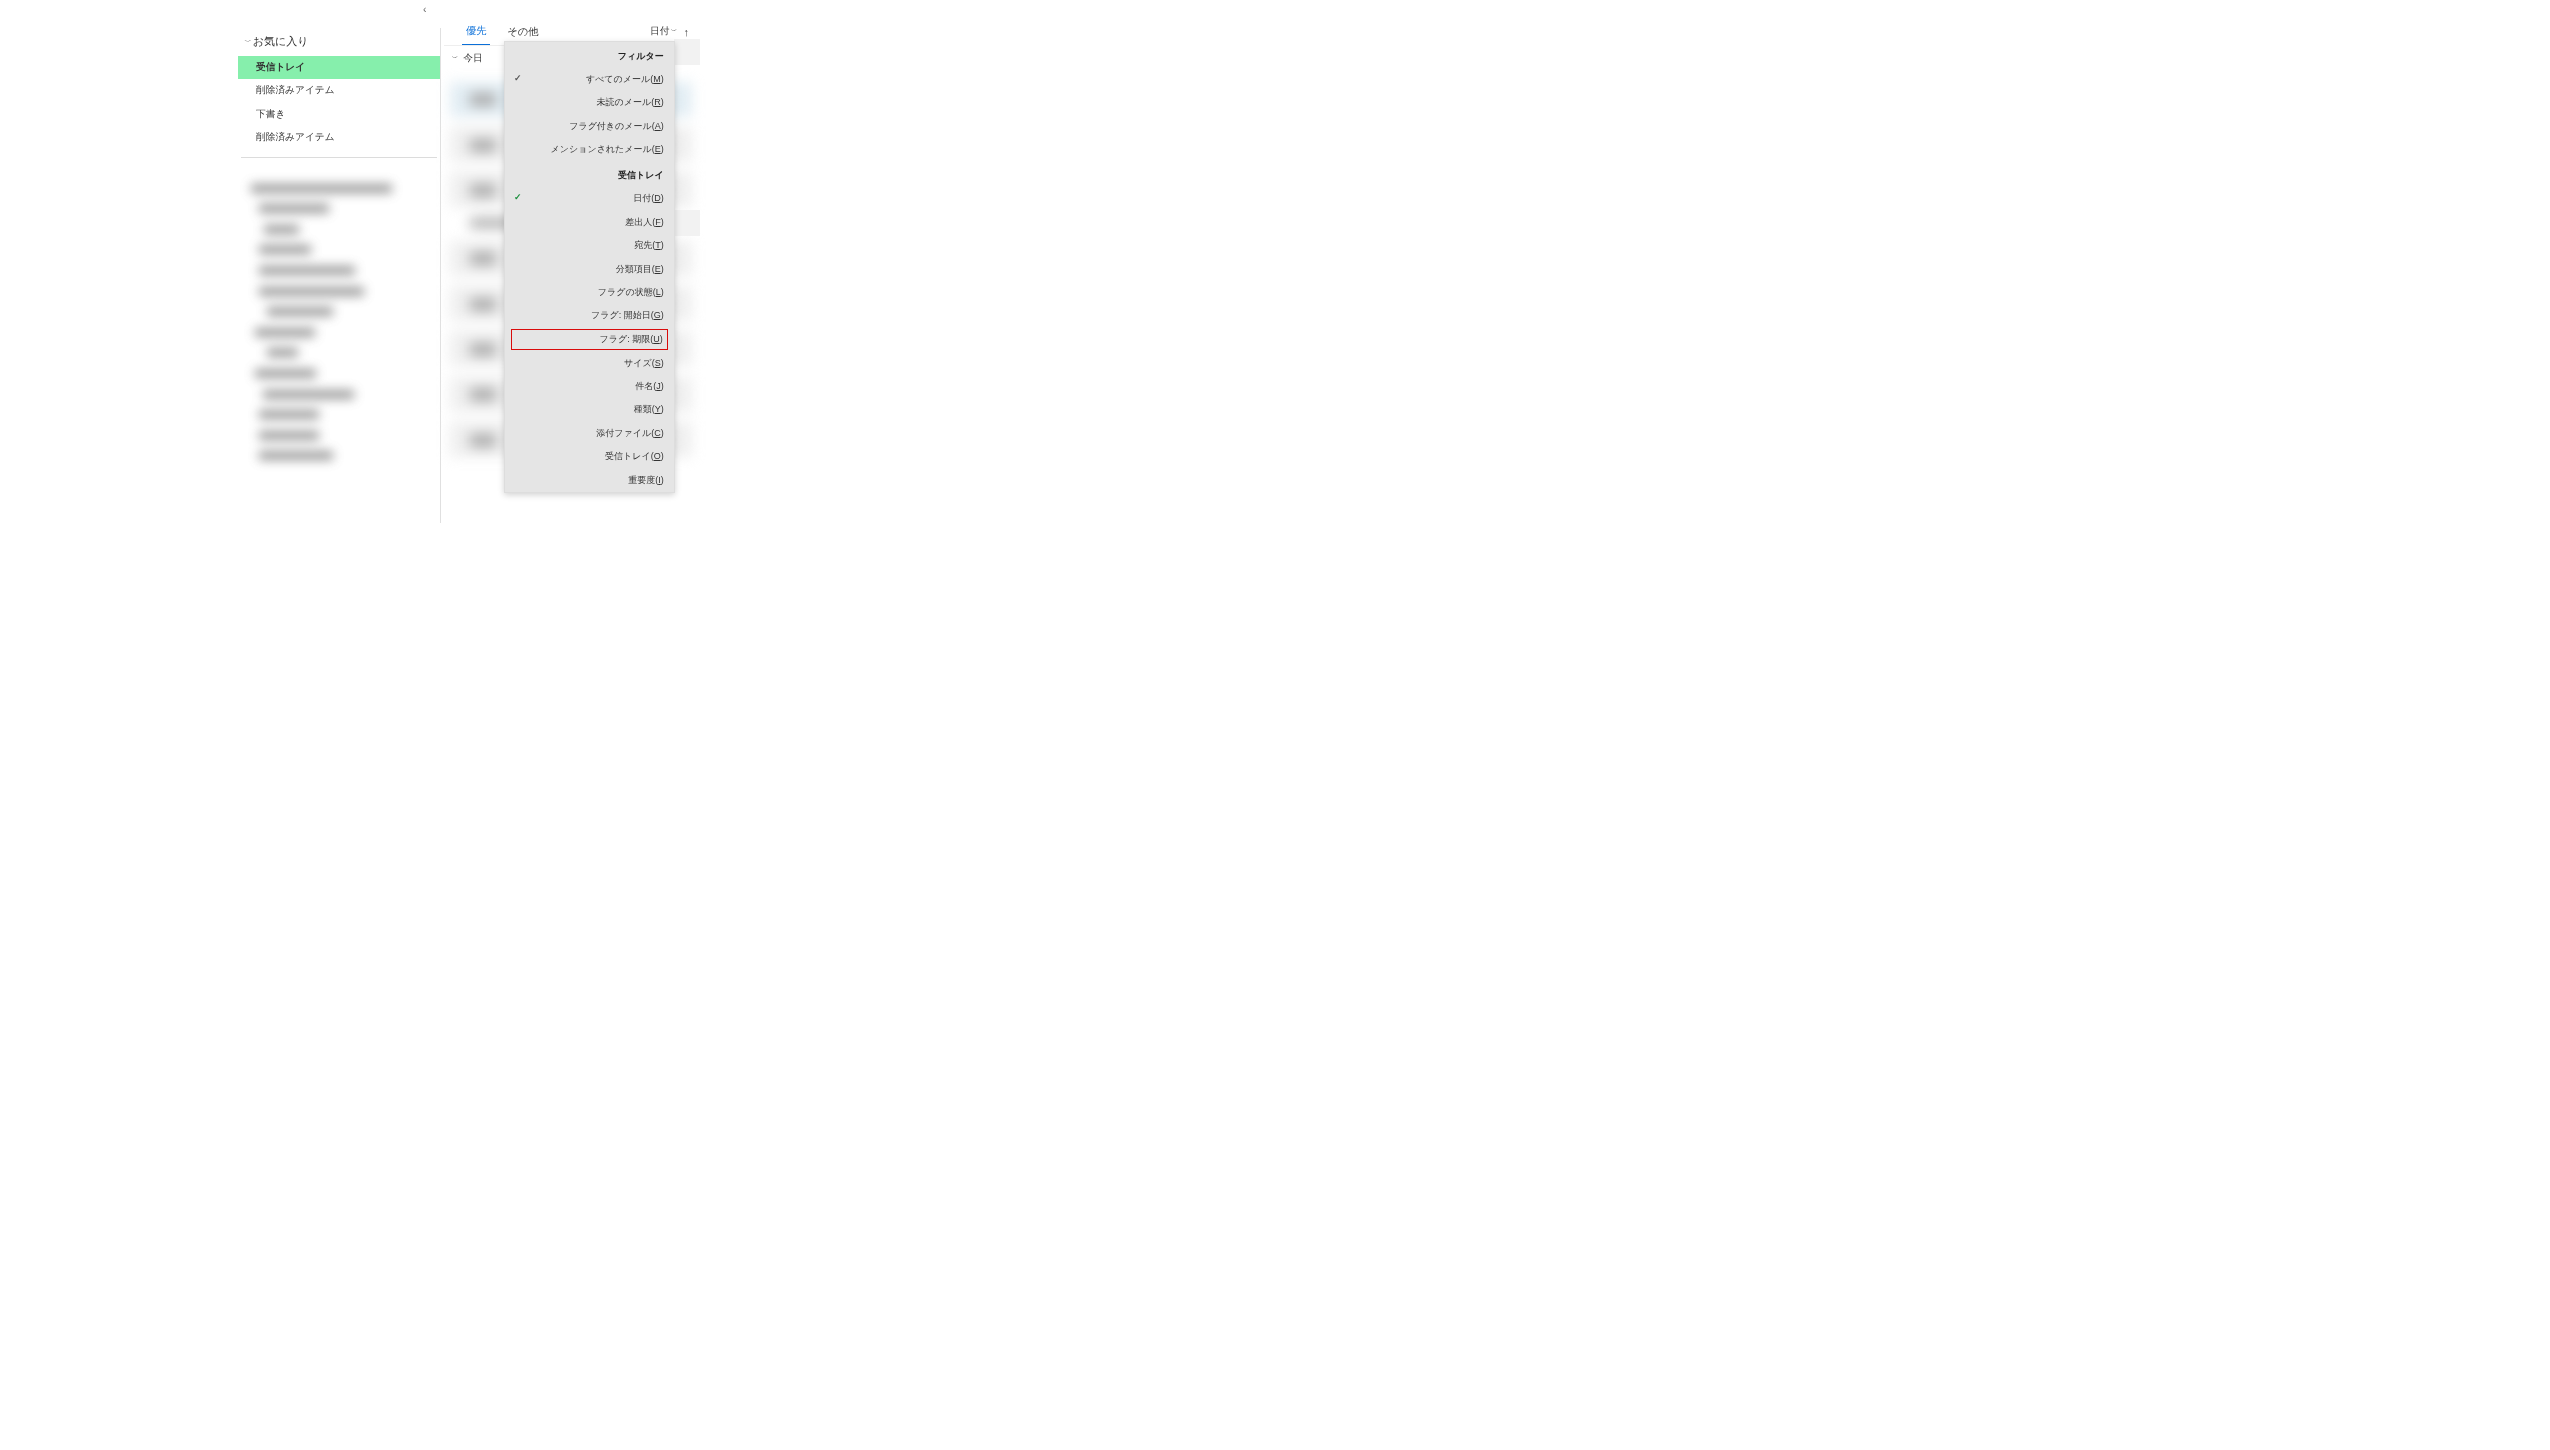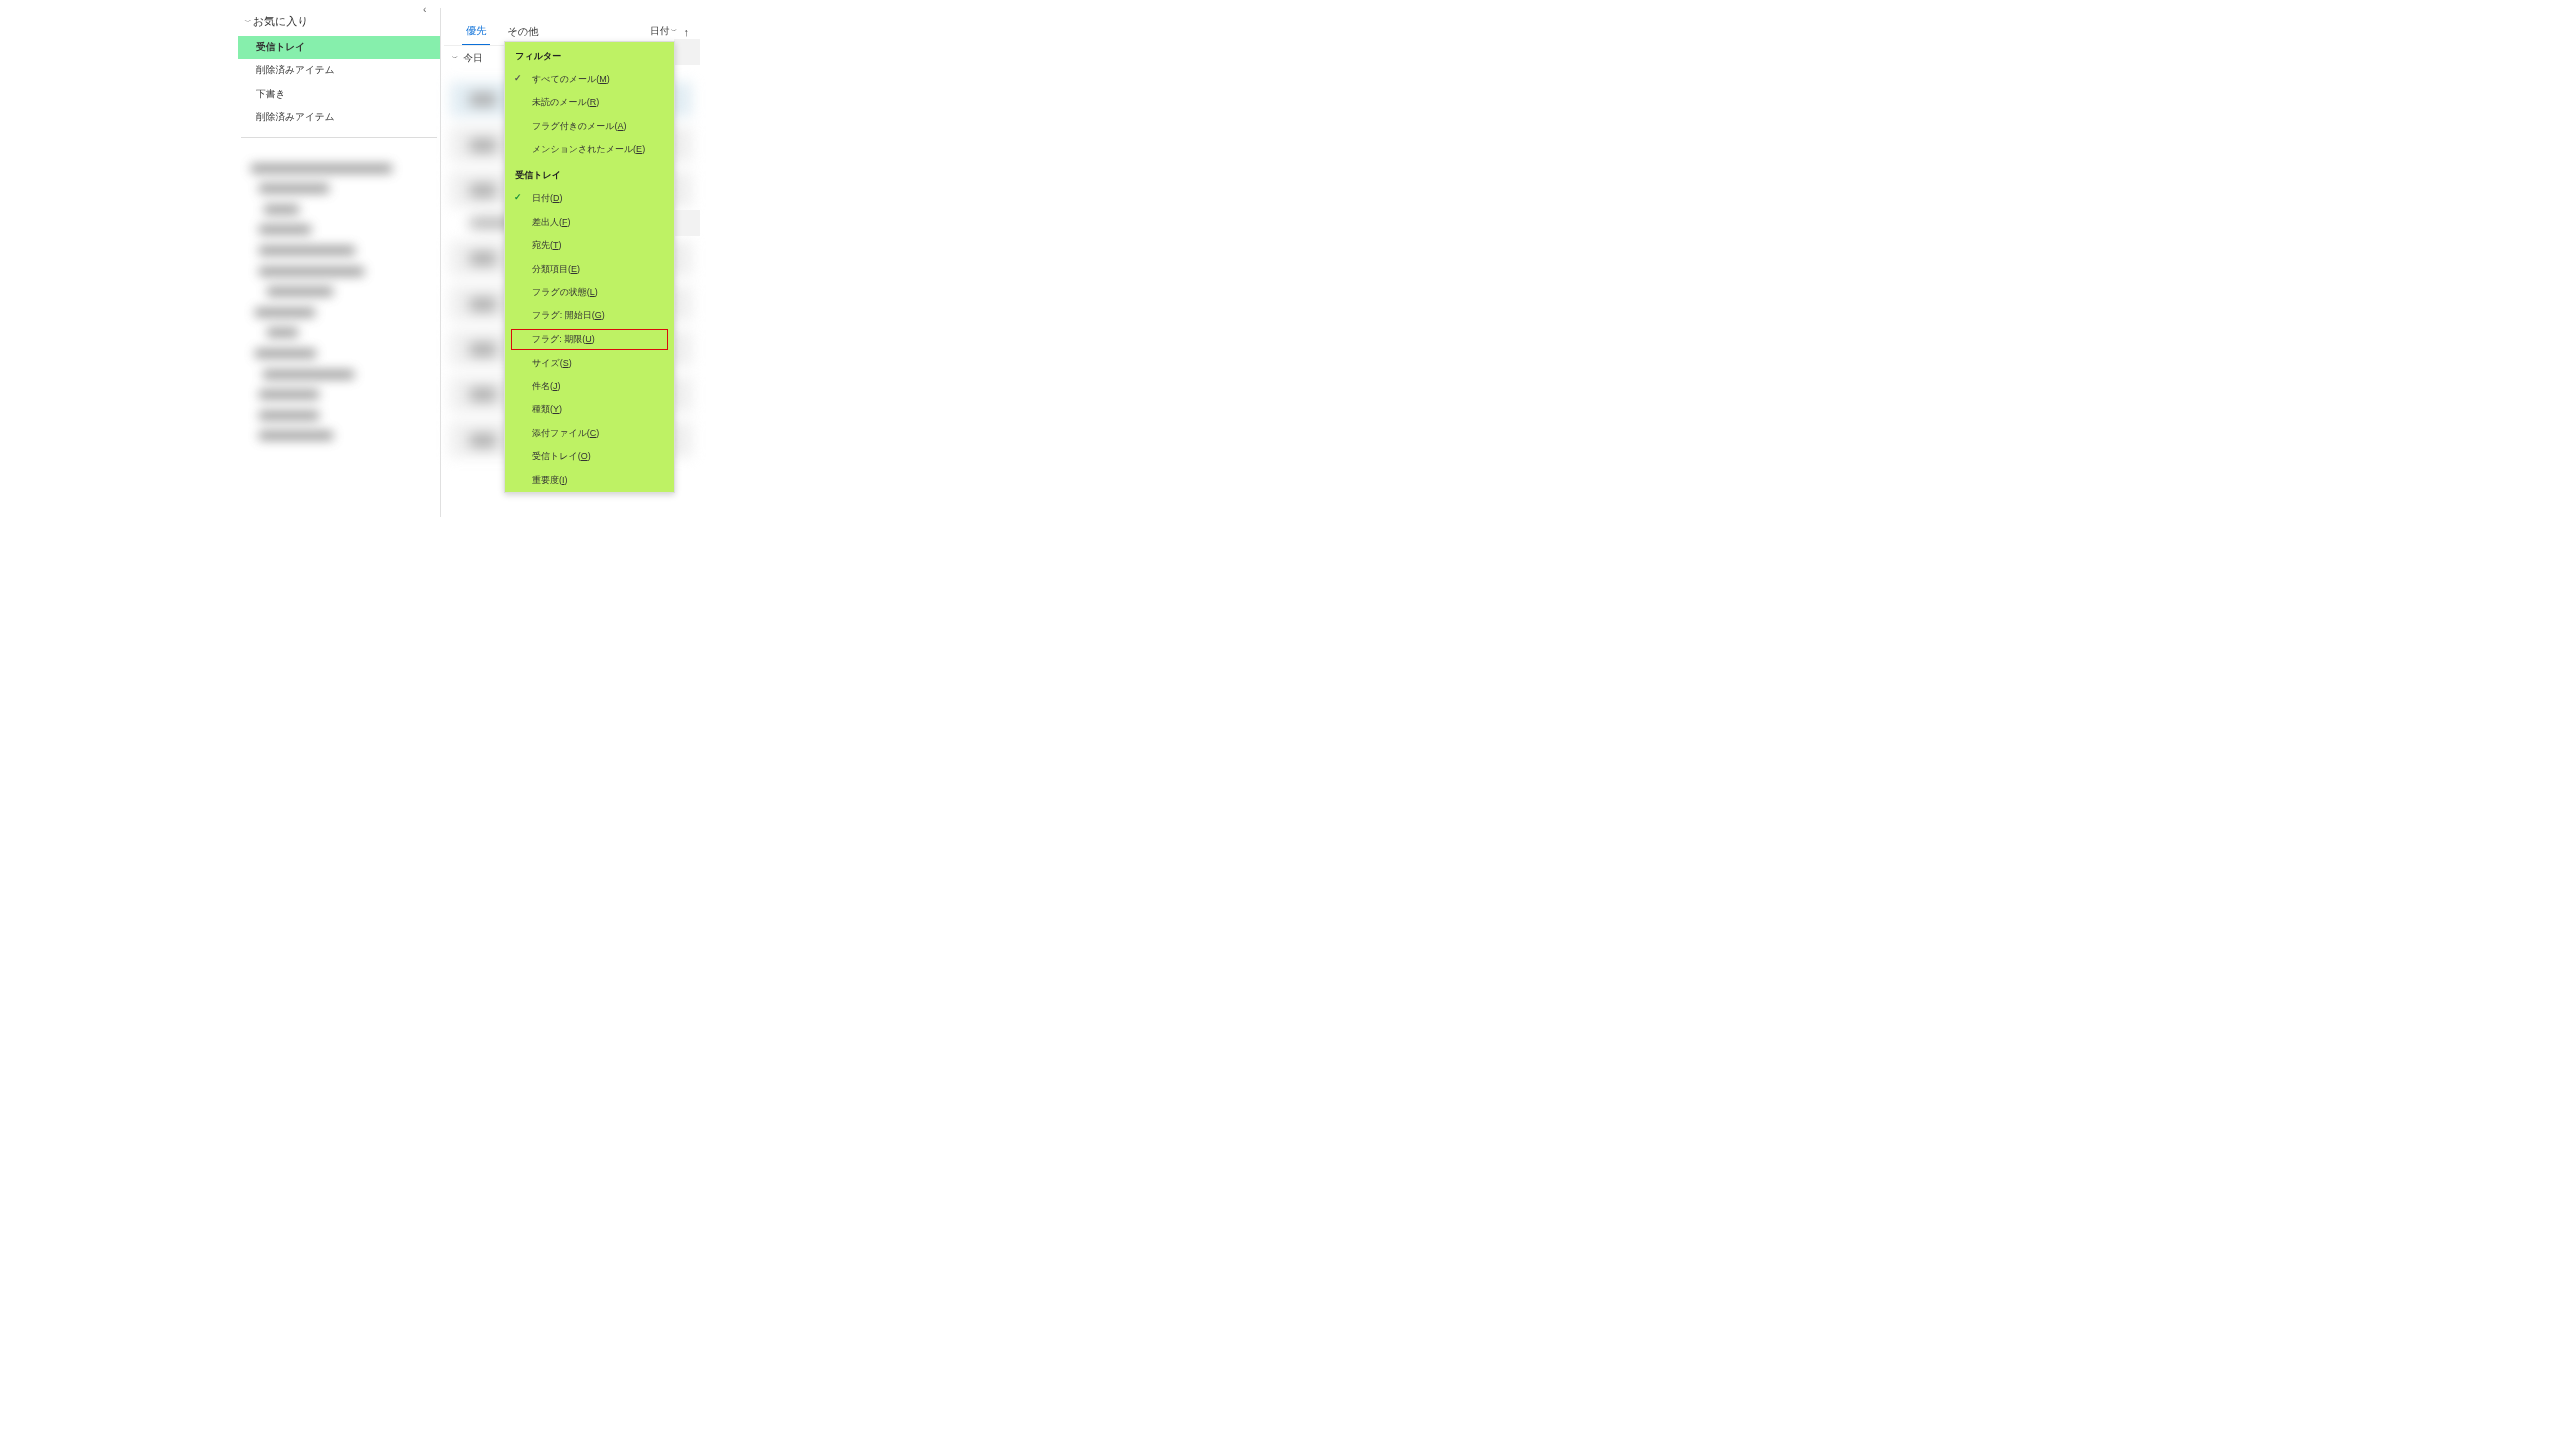--- a/index.html
+++ b/index.html
@@ -21,21 +21,21 @@
       position: absolute;
       top: 3.9px;
       left: 423px;
       font-size: 10.3px;
       color: #666;
       cursor: pointer;
     }
     .sidebar {
       position: absolute;
       left: 238px;
-      top: 8px;
+      top: 28px;
       width: 203px;
       border-right: 0.6px solid #e0e0e0;
       height: 509px;
     }
     .sidebar-header {
       padding: 6.4px 9.7px 6.4px 6.4px;
       font-size: 11px;
       color: #333;
       display: flex;
       align-items: center;
@@ -170,24 +170,25 @@
     }
     .msg.sel { background: #d6e6ef; }
     .msg.small { height: 13px; background: transparent; }
     .msg.small::after { top: 0; height: 10.3px; width: 45px; }
 
     .dropdown {
       position: absolute;
       left: 504px;
       top: 41px;
       width: 171px;
-      background: #bef264;
+      background: #e5e5e5;
       box-shadow: 0 1.9px 6.4px rgba(0,0,0,0.18);
       border: 0.6px solid #ddd;
       z-index: 100;
+      text-align: right;
     }
     .dropdown-section-header {
       padding: 7.7px 10.3px 5.2px 10.3px;
       font-size: 9px;
       font-weight: bold;
       color: #222;
     }
     .dropdown-item {
       padding: 5.2px 10.3px 5.2px 27px;
       font-size: 9px;

